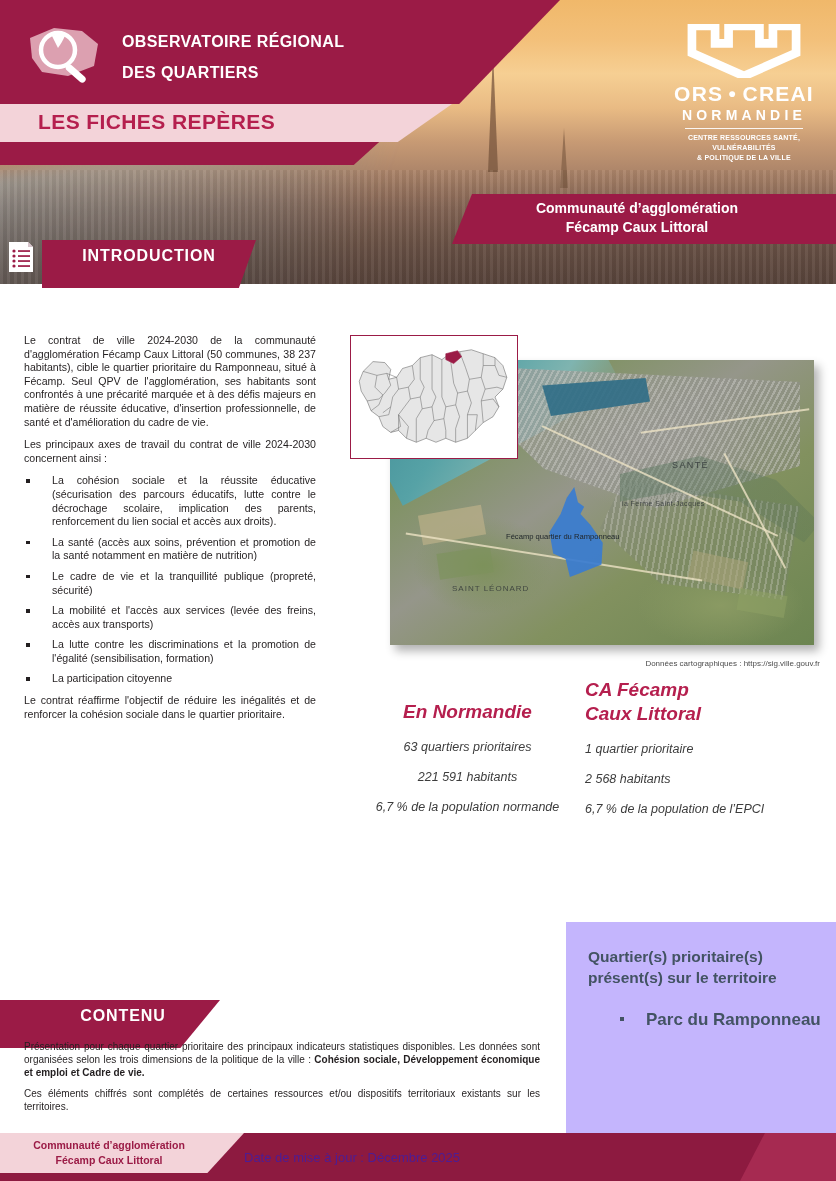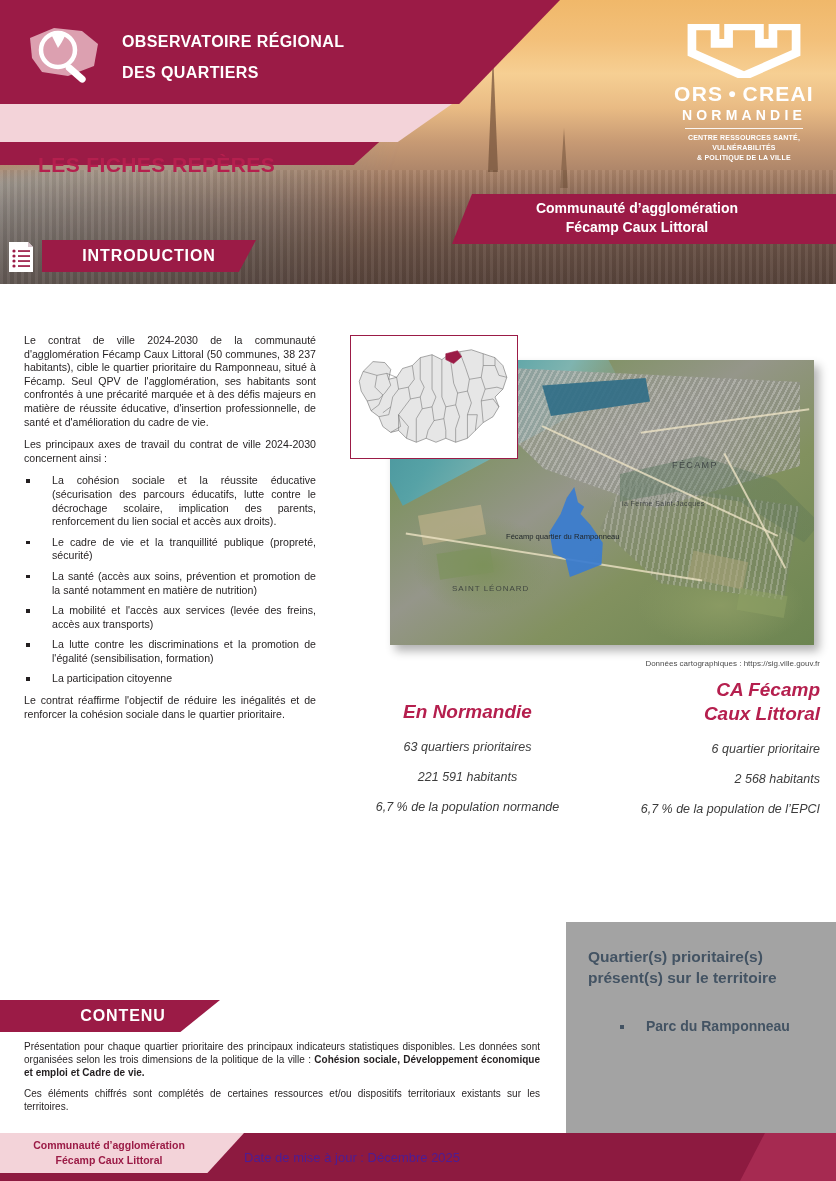--- a/index.html
+++ b/index.html
@@ -113,21 +113,20 @@
     line-height: 31px;
     letter-spacing: .4px;
   }
   .title-sub {
     position: absolute;
     left: 38px; top: 110px;
     color: #b51f4e;
     font-weight: bold;
     font-size: 21px;
     letter-spacing: .4px;
-    margin-top: 43px;
   }
 
   
   .orscreai {
     position: absolute;
     left: 668px; top: 24px;
     width: 152px;
     text-align: center;
     color: #ffffff;
   }
@@ -162,21 +161,21 @@
     text-align: center;
     color: #ffffff;
     font-weight: bold;
     font-size: 14px;
     line-height: 19px;
   }
 
   
   .sec-banner {
     position: absolute;
-    height: 32px;
+    height: 48px;
   }
   .sec-banner .bar {
     position: absolute;
     left: 0; top: 0;
     width: 100%; height: 100%;
     background: #9b1b46;
     clip-path: polygon(0 0, 100% 0, 92% 100%, 0 100%);
   }
   .sec-banner .lbl {
     position: absolute;
@@ -366,21 +365,21 @@
 
   
   .stats {
     position: absolute;
     left: 350px; top: 678px;
     width: 470px;
     display: flex;
   }
   .stat-col { width: 50%; }
   .stat-col.left { text-align: center; padding-top: 22px; }
-  .stat-col.right { text-align: right; }
+  .stat-col.right { text-align: left; }
   .stat-head {
     color: #b51f4e;
     font-weight: bold;
     font-style: italic;
     font-size: 19px;
     line-height: 24px;
   }
   .stat-line {
     font-style: italic;
     font-size: 12.5px;
@@ -399,38 +398,38 @@
     text-align: justify;
   }
   .contenu-body p { margin: 0 0 8px 0; }
   .contenu-body b { font-weight: bold; }
 
   
   .grey-box {
     position: absolute;
     left: 566px; top: 922px;
     width: 270px; height: 211px;
-    background: #a3a3a3;
+    background: #c4b5fd;
   }
   .grey-box .gb-title {
     position: absolute;
     left: 22px; top: 24px;
     width: 230px;
     color: #435363;
     font-weight: bold;
     font-size: 15.5px;
     line-height: 21px;
   }
   .grey-box .gb-list {
     position: absolute;
-    left: 54px; top: 96px;
+    left: 54px; top: 88px;
     width: 210px;
     color: #435363;
     font-weight: bold;
-    font-size: 14px;
+    font-size: 17px;
   }
   .grey-box .gb-item { position: relative; padding-left: 26px; }
   .grey-box .gb-item::before {
     content: "";
     position: absolute;
     left: 0; top: 7px;
     width: 4px; height: 4px;
     background: #435363;
   }
 
@@ -541,22 +540,22 @@
 <div class="sec-banner" id="sec-intro">
   <div class="bar"></div>
   <div class="lbl">INTRODUCTION</div>
 </div>
 
 <div class="body-col">
   <p>Le contrat de ville 2024-2030 de la communauté d'agglomération Fécamp Caux Littoral (50 communes, 38 237 habitants), cible le quartier prioritaire du Ramponneau, situé à Fécamp. Seul QPV de l'agglomération, ses habitants sont confrontés à une précarité marquée et à des défis majeurs en matière de réussite éducative, d'insertion professionnelle, de santé et d'amélioration du cadre de vie.</p>
   <p>Les principaux axes de travail du contrat de ville 2024-2030 concernent ainsi :</p>
   <ul>
     <li>La cohésion sociale et la réussite éducative (sécurisation des parcours éducatifs, lutte contre le décrochage scolaire, implication des parents, renforcement du lien social et accès aux droits).</li>
+    <li>La santé (accès aux soins, prévention et promotion de la santé notamment en matière de nutrition)</li>
     <li>Le cadre de vie et la tranquillité publique (propreté, sécurité)</li>
-    <li>La santé (accès aux soins, prévention et promotion de la santé notamment en matière de nutrition)</li>
     <li>La mobilité et l'accès aux services (levée des freins, accès aux transports)</li>
     <li>La lutte contre les discriminations et la promotion de l'égalité (sensibilisation, formation)</li>
     <li>La participation citoyenne</li>
   </ul>
   <p>Le contrat réaffirme l'objectif de réduire les inégalités et de renforcer la cohésion sociale dans le quartier prioritaire.</p>
 </div>
 
 <div class="map-wrap">
 
   <div class="sat-map">
@@ -571,21 +570,21 @@
     <div class="sat-field f2"></div>
     <div class="sat-field f3"></div>
     <div class="sat-field f4"></div>
     <div class="sat-road r1"></div>
     <div class="sat-road r2"></div>
     <div class="sat-road r3"></div>
     <div class="sat-road r4"></div>
     <div class="qpv"></div>
     <div class="qpv-label">Fécamp quartier du Ramponneau</div>
     <div class="sat-town t1">SAINT LÉONARD</div>
-    <div class="sat-town t2">FÉCAMP</div>
+    <div class="sat-town t2">SANTÉ</div>
     <div class="sat-town t3">la Ferme Saint-Jacques</div>
   </div>
 
   <div class="inset-map">
     <svg viewBox="0 0 168 124" width="166" height="122" aria-hidden="true">
       <g fill="#e6e6e6" stroke="#6e6e6e" stroke-width="0.6">
         <path d="M12 36 L22 26 L34 27 L40 34 L38 44 L46 42 L52 33 L62 30 L70 22
                  L82 19 L92 24 L100 18 L110 16 L122 14 L134 18 L146 22 L154 30
                  L158 42 L154 54 L146 62 L150 72 L144 82 L134 88 L126 96 L118 104
                  L106 108 L96 104 L86 108 L76 104 L66 108 L56 104 L48 96 L40 98
@@ -630,21 +629,21 @@
 <div class="stats">
   <div class="stat-col left">
     <div class="stat-head">En Normandie</div>
     <div class="stat-line">63 quartiers prioritaires</div>
     <div class="stat-line">221 591 habitants</div>
     <div class="stat-line">6,7 % de la population normande</div>
   </div>
   <div class="stat-col right">
     <div class="stat-head">CA Fécamp</div>
     <div class="stat-head">Caux Littoral</div>
-    <div class="stat-line">6 quartier prioritaire</div>
+    <div class="stat-line">1 quartier prioritaire</div>
     <div class="stat-line">2 568 habitants</div>
     <div class="stat-line">6,7 % de la population de l’EPCI</div>
   </div>
 </div>
 
 <div class="grey-box">
   <div class="gb-title">
     <div>Quartier(s) prioritaire(s)</div>
     <div>présent(s) sur le territoire</div>
   </div>

